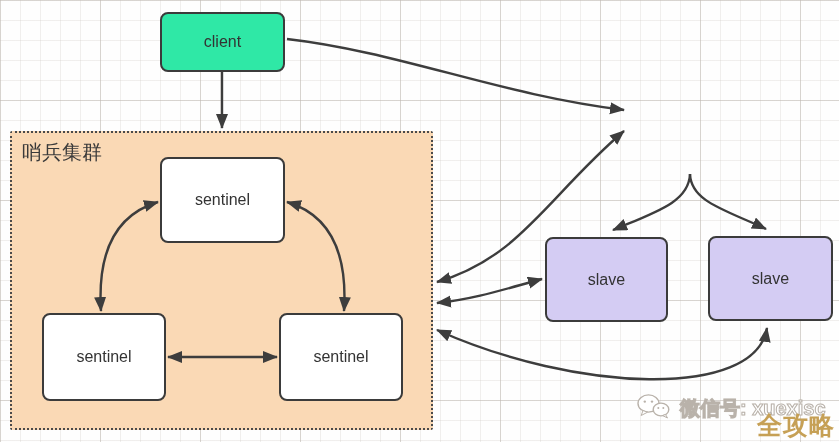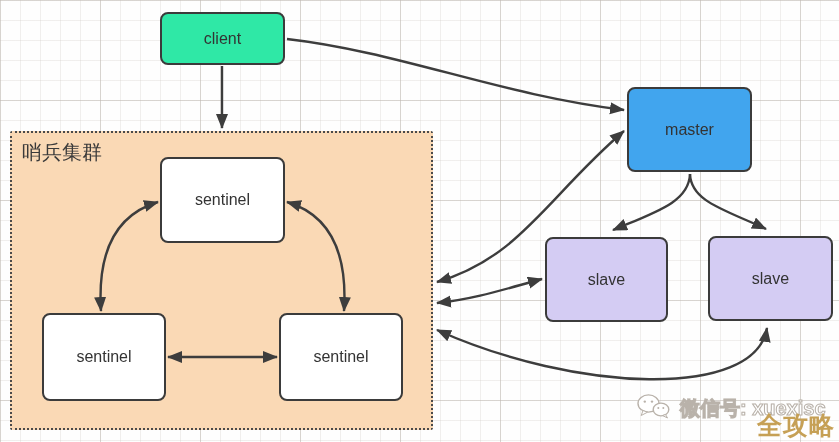--- a/index.html
+++ b/index.html
@@ -19,21 +19,21 @@
     background:#fad9b5;border:2px dotted #4a4a4a;border-radius:2px;box-sizing:border-box;
   }
   .cluster-label{
     position:absolute;left:22px;top:139px;font-size:20px;font-weight:normal;color:#3a3a3a;
   }
   .node{
     position:absolute;border:2px solid #3b3b3b;border-radius:8px;box-sizing:border-box;
     display:flex;align-items:center;justify-content:center;
     font-size:16px;color:#333;
   }
-  .node-client{left:160px;top:12px;width:125px;height:53px;background:#2fe8a6;}
+  .node-client{left:160px;top:12px;width:125px;height:60px;background:#2fe8a6;}
   .node-master{left:627px;top:87px;width:125px;height:85px;background:#41a5ee;}
   .node-slave-left{left:545px;top:237px;width:123px;height:85px;background:#d4ccf3;}
   .node-slave-right{left:708px;top:236px;width:125px;height:85px;background:#d4ccf3;}
   .node-sentinel{background:#ffffff;text-align:center;}
   .node-sentinel-top{left:160px;top:157px;width:125px;height:86px;}
   .node-sentinel-bl{left:42px;top:313px;width:124px;height:88px;}
   .node-sentinel-br{left:279px;top:313px;width:124px;height:88px;}
   .edges{position:absolute;left:0;top:0;width:839px;height:442px;pointer-events:none;}
   .wm-url{
     position:absolute;left:614px;top:414px;font-size:15px;color:rgba(196,189,181,0.60);
@@ -81,23 +81,20 @@
       <path d="M 158 202 C 118 214, 97 248, 101 311" marker-start="url(#ah-start)" marker-end="url(#ah-end)"></path>
       <path d="M 287 202 C 327 214, 348 248, 344 311" marker-start="url(#ah-start)" marker-end="url(#ah-end)"></path>
       <path d="M 168 357 L 277 357" marker-start="url(#ah-start)" marker-end="url(#ah-end)"></path>
     </g>
   </svg>
 
   <div class="node node-client">
     <span>client</span>
   </div>
 
-  <div class="node node-master">
-    <span>master</span>
-  </div>
 
   <div class="node node-slave-left">
     <span>slave</span>
   </div>
 
   <div class="node node-slave-right">
     <span>slave</span>
   </div>
 
   <div class="node node-sentinel node-sentinel-top">

